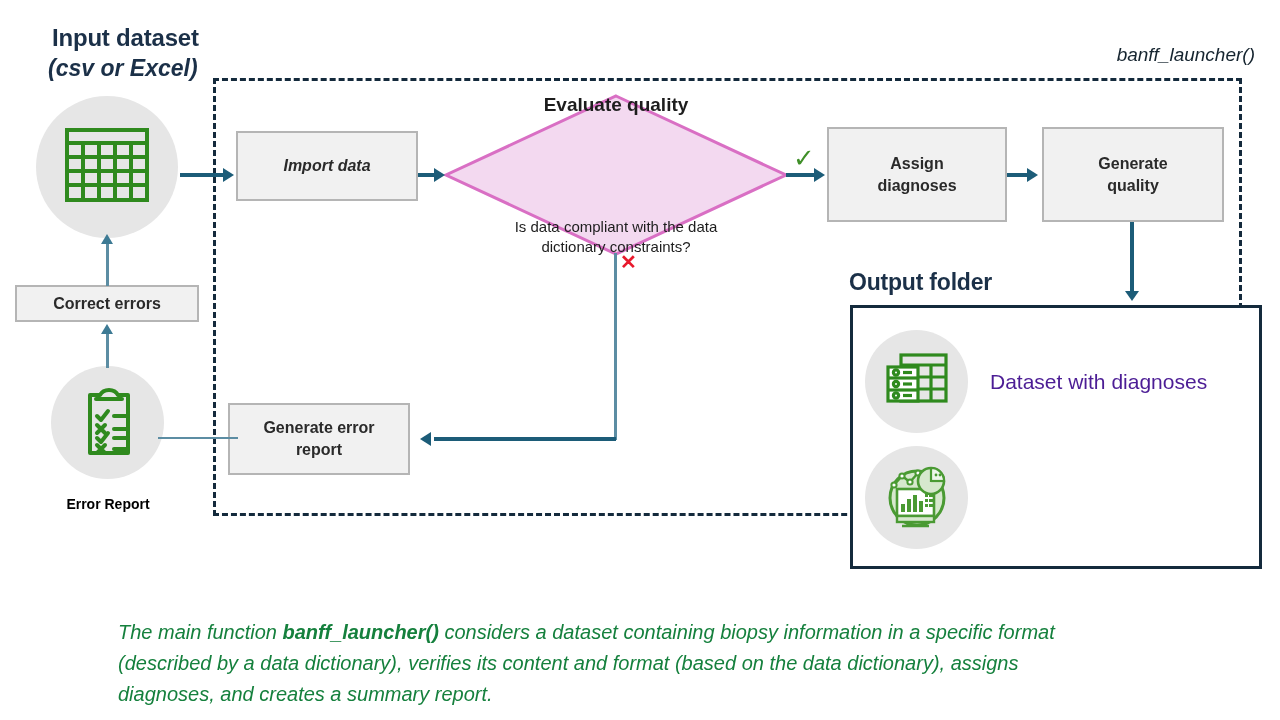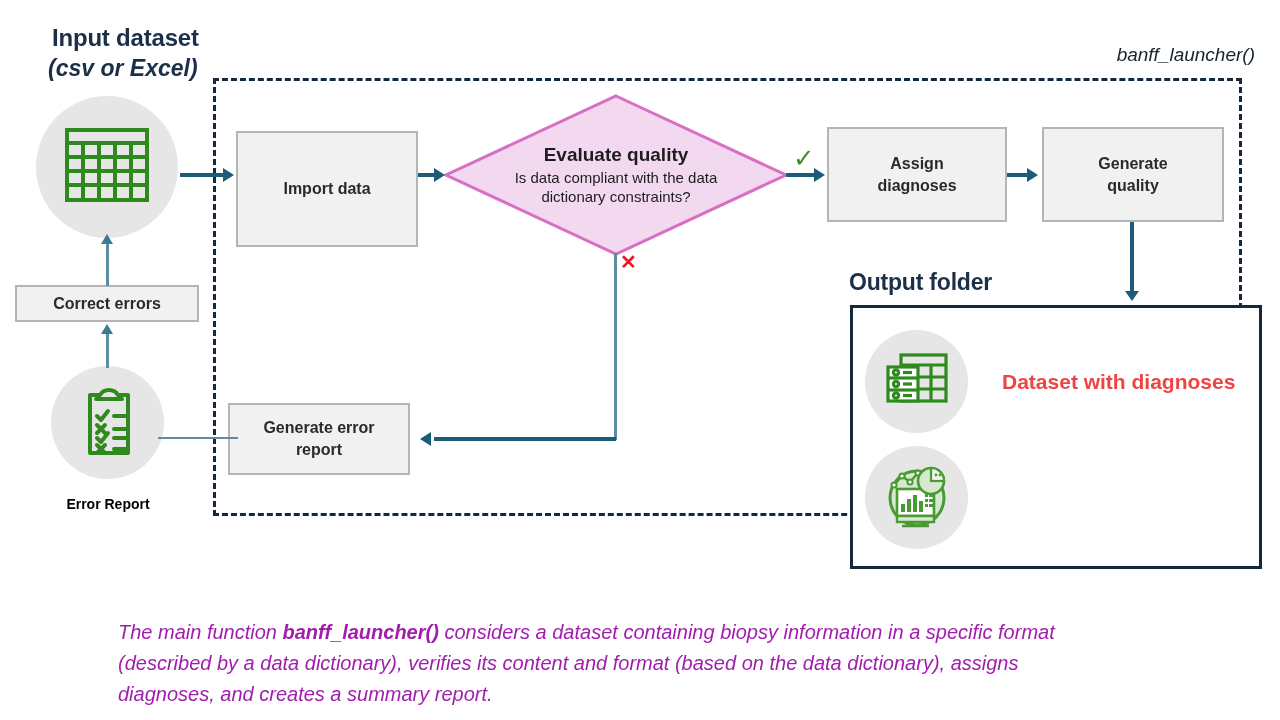--- a/index.html
+++ b/index.html
@@ -54,33 +54,33 @@
     background: #f1f1f1;
     border: 2px solid #b5b5b5;
     box-sizing: border-box;
     display: flex; align-items: center; justify-content: center;
     text-align: center;
     font-size: 16px; font-weight: bold;
     color: #2a2a2a;
     line-height: 1.35;
     padding: 4px 8px;
   }
-  #box-import   { left: 236px; top: 131px; width: 182px; height: 116px; }
+  #box-import   { left: 236px; top: 131px; width: 182px; height: 70px; font-style: italic; }
   #box-assign   { left: 827px; top: 127px; width: 180px; height: 95px; }
   #box-generate { left: 1042px; top: 127px; width: 182px; height: 95px; }
   #box-correct  { left: 15px;  top: 285px; width: 184px; height: 37px; }
   #box-errrep   { left: 228px; top: 403px; width: 182px; height: 72px; }
 
   
   #diamond-wrap { left: 444px; top: 94px; width: 344px; height: 162px; }
   #diamond-wrap svg { display: block; }
   #diamond-text {
     position: absolute; left: 0; top: 0; width: 344px; height: 162px;
     display: flex; flex-direction: column;
-    align-items: center; justify-content: center;
+    align-items: center; justify-content: space-between;
     pointer-events: none;
   }
   #diamond-title {
     font-size: 19px; font-weight: bold; color: #1d1d1d;
     margin-bottom: 2px; white-space: nowrap;
   }
   #diamond-question {
     font-size: 15px; color: #1d1d1d; text-align: center;
     line-height: 1.3; width: 270px;
   }
@@ -88,22 +88,22 @@
   
   #output-folder {
     left: 850px; top: 305px; width: 412px; height: 264px;
     border: 3px solid #142a3c; box-sizing: border-box;
     background: #ffffff;
   }
   .out-row { position: absolute; display: flex; align-items: center; }
   #out-row-dataset { left: 12px; top: 22px; }
   #out-row-summary { left: 12px; top: 138px; }
   .out-label {
-    font-size: 21px; font-weight: bold; color: #ef4444;
-    margin-left: 34px; white-space: nowrap;
+    font-size: 21px; font-weight: normal; color: #4c1d95;
+    margin-left: 22px; white-space: nowrap;
   }
 
   
   .icon-circle {
     background: #e6e6e6; border-radius: 50%;
     display: flex; align-items: center; justify-content: center;
   }
   #circle-input   { left: 36px; top: 96px; width: 142px; height: 142px; }
   #circle-errrep  { left: 51px; top: 366px; width: 113px; height: 113px; }
   .out-circle { width: 103px; height: 103px; flex: 0 0 103px; }
@@ -133,21 +133,21 @@
   }
   #mark-no {
     left: 620px; top: 252px;
     font-size: 20px; color: #e8192c; font-weight: bold; line-height: 1;
   }
 
   
   #caption {
     left: 118px; top: 617px; width: 1000px;
     font-size: 20px; font-style: italic; line-height: 1.55;
-    color: #a21caf;
+    color: #15803d;
   }
   #caption b { font-weight: bold; font-style: italic; }
 </style>
 </head>
 <body>
 
 <div class="canvas">
 
   <div class="abs" id="launcher-box"></div>
   <div class="abs" id="launcher-label">banff_launcher()</div>

